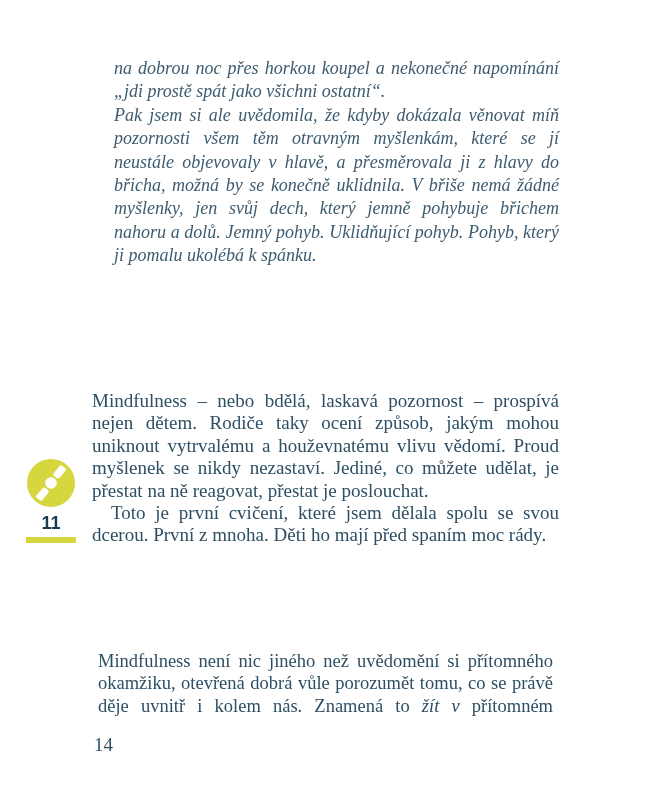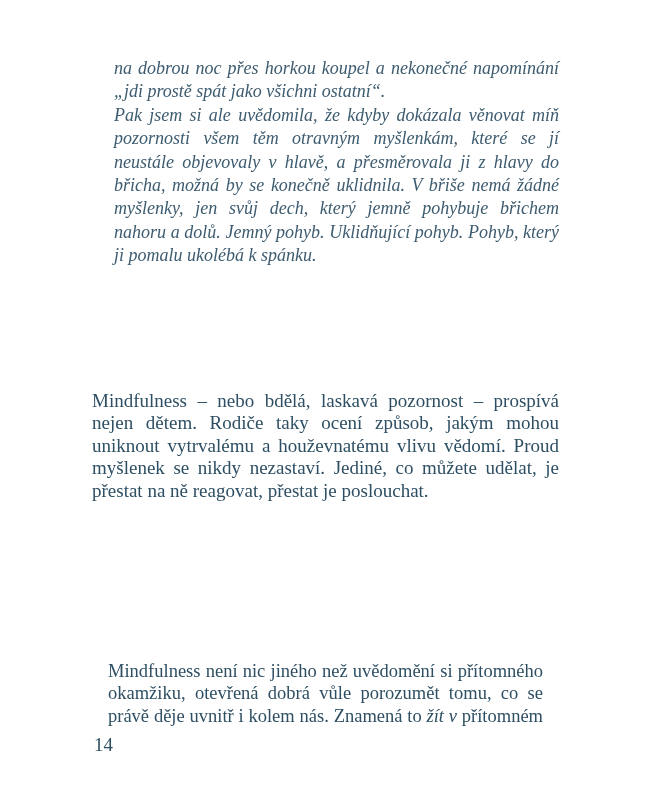--- a/index.html
+++ b/index.html
@@ -62,21 +62,21 @@
     left: 92px;
     top: 644px;
     width: 467px;
     font-family: "Liberation Serif", "DejaVu Serif", serif;
     font-size: 18.5px;
     line-height: 22.4px;
     color: #2e4f63;
     text-align: justify;
     text-align-last: justify;
   }
-  .intro-block p { margin: 16px; }
+  .intro-block p { margin: 6px; }
   .intro-block .it { font-style: italic; }
   
   .margin-art {
     position: absolute;
     left: 24px;
     top: 456px;
     width: 54px;
     text-align: center;
   }
   .margin-art svg { display: block; margin: 0 auto; }
@@ -110,23 +110,41 @@
 
 <div class="page">
 
   <section class="quote-block">
     <p>na dobrou noc přes horkou koupel a nekonečné napomínání „jdi prostě spát jako všichni ostatní“.</p>
     <p>Pak jsem si ale uvědomila, že kdyby dokázala věnovat míň pozornosti všem těm otravným myšlenkám, které se jí neustále objevovaly v hlavě, a přesměrovala ji z hlavy do břicha, možná by se konečně uklidnila. V břiše nemá žádné myšlenky, jen svůj dech, který jemně pohybuje břichem nahoru a dolů. Jemný pohyb. Uklidňující pohyb. Pohyb, který ji pomalu ukolébá k spánku.</p>
   </section>
 
   <section class="body-block">
     <p>Mindfulness – nebo bdělá, laskavá pozornost – prospívá nejen dětem. Rodiče taky ocení způsob, jakým mohou uniknout vytrvalému a houževnatému vlivu vědomí. Proud myšlenek se nikdy nezastaví. Jediné, co můžete udělat, je přestat na ně reagovat, přestat je poslouchat.</p>
+    <p class="indent">Toto je první cvičení, které jsem dělala spolu se svou dcerou. První z mnoha. Děti ho mají před spaním moc rády.</p>
   </section>
 
 
   <section class="intro-block">
     <p><span>Mindfulness není nic jiného než uvědomění si přítomného okamžiku, otevřená dobrá vůle porozumět tomu, co se právě děje uvnitř i kolem nás. Znamená to </span><span class="it">žít v</span><span> přítomném</span></p>
   </section>
 
+  <aside class="margin-art">
+    <span>
+      <svg width="52" height="54" viewBox="0 0 52 54" aria-hidden="true">
+        <circle cx="26" cy="27" r="24" fill="#d6d63f"></circle>
+        <clipPath id="cdclip">
+            <circle cx="26" cy="27" r="20.5"></circle>
+          </clipPath>
+        <g clip-path="url(#cdclip)">
+          <rect x="32" y="6" width="7.5" height="17" rx="2.5" fill="#ffffff" transform="rotate(40 35.7 14.5)"></rect>
+          <rect x="12.5" y="31" width="7.5" height="17" rx="2.5" fill="#ffffff" transform="rotate(40 16.3 39.5)"></rect>
+        </g>
+        <circle cx="26" cy="27" r="5.8" fill="#ffffff"></circle>
+      </svg>
+    </span>
+    <div class="track-number">11</div>
+    <div class="accent-bar"></div>
+  </aside>
 
   <div class="page-number">14</div>
 
 </div>
 
 </body></html>

